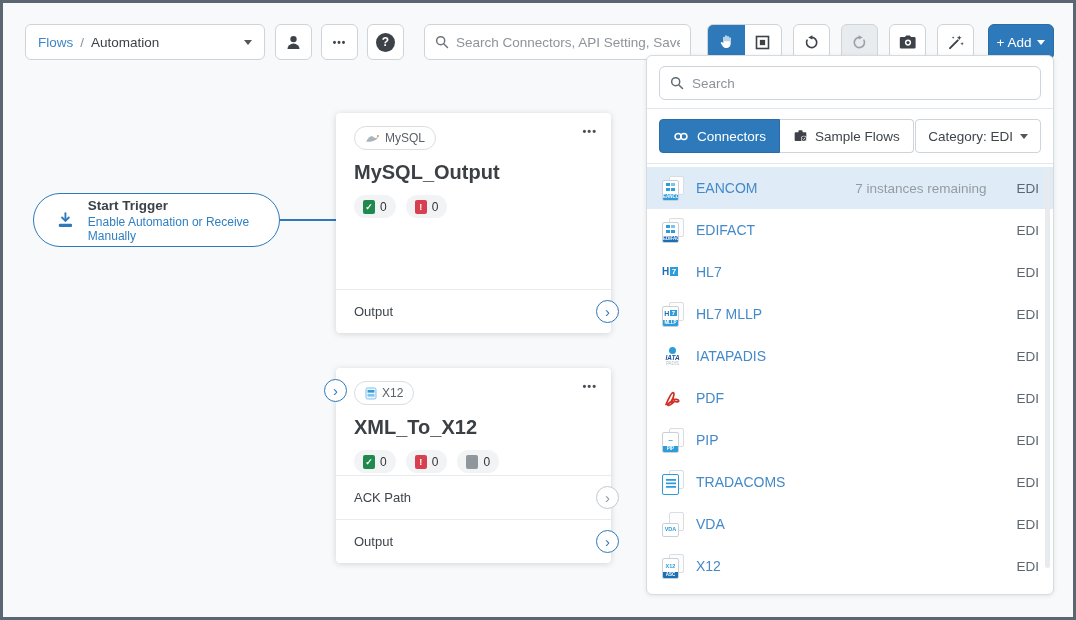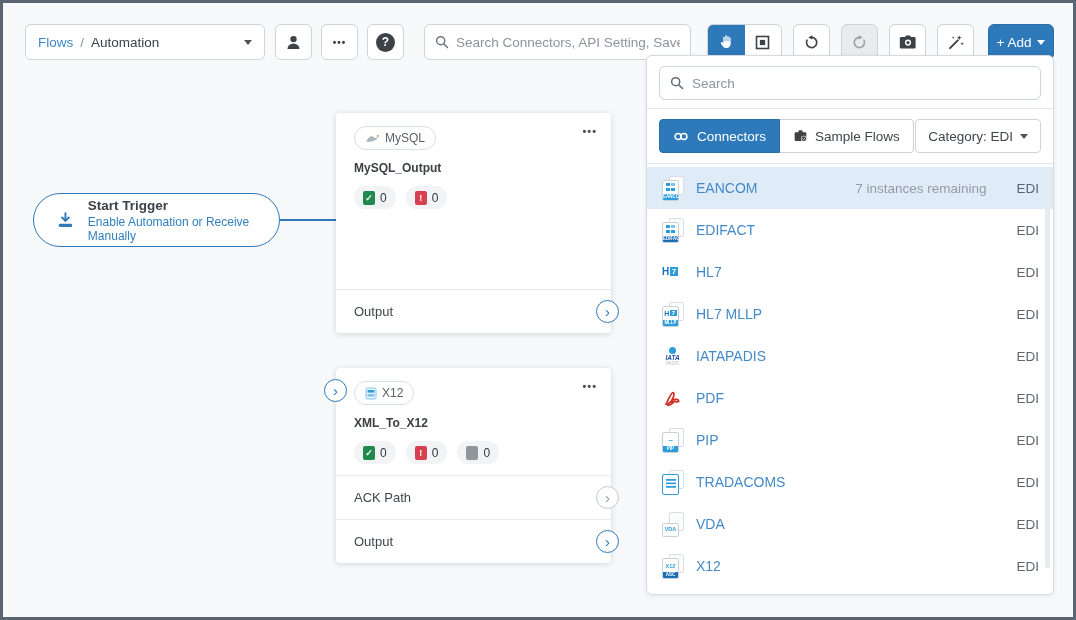--- a/index.html
+++ b/index.html
@@ -56,21 +56,21 @@
   .card { position:absolute; left:333px; width:275px; background:#fff;
         border-radius:4px; box-shadow:0 1px 6px rgba(40,50,60,.18); }
   .card-mysql { top:110px; height:220px; }
   .card-x12 { top:365px; height:195px; }
   .card-top { padding:13px 16px 0 18px; }
   .type-pill { display:inline-flex; align-items:center; gap:5px; height:24px;
         padding:0 10px; border:1px solid #d9dee3; border-radius:13px;
         font-size:12px; color:#5a6168; background:#fff; }
   .node-menu { position:absolute; top:12px; right:14px; font-size:11px;
         font-weight:700; color:#4a5056; letter-spacing:1px; cursor:pointer; }
-  .node-title { font-size:12px; font-weight:700; color:#3b4045; margin-top:11px; }
+  .node-title { font-size:20px; font-weight:700; color:#3b4045; margin-top:11px; }
   .counts { display:flex; gap:10px; margin-top:11px; }
   .count-pill { display:flex; align-items:center; gap:5px; background:#f1f3f4;
         border-radius:12px; height:23px; padding:0 9px; font-size:12px; color:#333; }
   .file-ic { width:12px; height:14px; border-radius:2px; color:#fff; font-size:9px;
         font-weight:700; display:flex; align-items:center; justify-content:center; }
   .f-green { background:#208a4e; }
   .f-red { background:#d9404f; }
   .f-gray { background:#8f969c; }
   .info-box { margin:14px 16px 0 18px; background:#f4f5f6; border-radius:4px;
         padding:8px 10px; }

